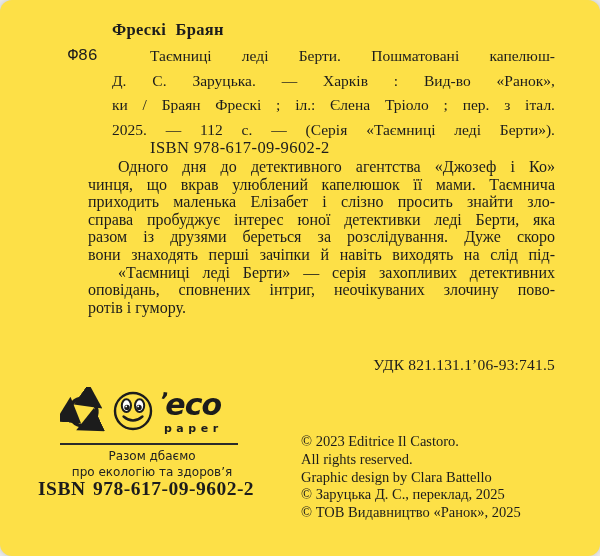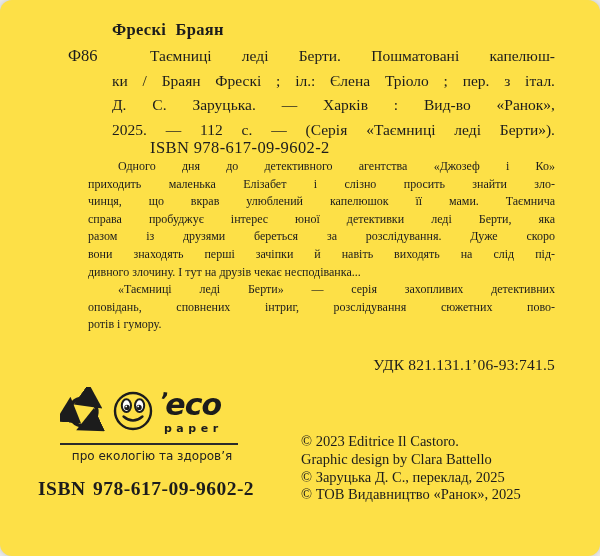--- a/index.html
+++ b/index.html
@@ -13,32 +13,32 @@
     box-shadow:0 0 4px rgba(0,0,0,.15);
     border-radius:12px;
   }
   .jl{text-align:justify;text-align-last:justify;}
   
   .author{
     position:absolute;left:112px;top:20px;
     font-size:16.5px;font-weight:700;word-spacing:5px;letter-spacing:.3px;
   }
   
-  .bib-code{position:absolute;left:68px;top:46px;font-size:16.5px;}
+  .bib-code{position:absolute;left:68px;top:46px;font-size:16.5px;font-family:Liberation Mono, monospace;}
   
   .bib{
     position:absolute;left:112px;top:44px;width:443px;
     font-size:15.5px;line-height:24.5px;word-spacing:1px;
   }
   .bib .first{text-indent:38px;}
   .isbn-top{position:absolute;left:150px;top:138px;font-size:16.5px;letter-spacing:.4px;}
   
   .annotation{
     position:absolute;left:88px;top:158px;width:467px;
-    font-size:12px;line-height:17.6px;
+    font-size:16px;line-height:17.6px;
   }
   .annotation .indent{text-indent:30px;}
   .udk{
     position:absolute;right:45px;top:356px;
     font-size:15.5px;font-weight:400;letter-spacing:.2px;
   }
   
   .eco-block{position:absolute;left:60px;top:388px;width:184px;}
   .eco-icons{display:flex;align-items:center;gap:7px;height:50px;}
   .eco-word{
@@ -71,37 +71,36 @@
 <body>
 
 <div id="page">
 
   <div class="author">Фрескі Браян</div>
 
   <div class="bib-code">Ф86</div>
 
   <div class="bib">
     <div class="jl first">Таємниці леді Берти. Пошматовані капелюш-</div>
+    <div class="jl">Д. С. Заруцька. — Харків : Вид-во «Ранок»,</div>
     <div class="jl">ки / Браян Фрескі ; іл.: Єлена Тріоло ; пер. з італ.</div>
-    <div class="jl">Д. С. Заруцька. — Харків : Вид-во «Ранок»,</div>
     <div class="jl">2025. — 112 с. — (Серія «Таємниці леді Берти»).</div>
   </div>
 
   <div class="isbn-top">ISBN 978-617-09-9602-2</div>
 
   <div class="annotation">
     <div class="jl indent">Одного дня до детективного агентства «Джозеф і Ко»</div>
+    <div class="jl">чинця, що вкрав улюблений капелюшок її мами. Таємнича</div>
     <div class="jl">приходить маленька Елізабет і слізно просить знайти зло-</div>
-    <div class="jl">чинця, що вкрав улюблений капелюшок її мами. Таємнича</div>
     <div class="jl">справа пробуджує інтерес юної детективки леді Берти, яка</div>
     <div class="jl">разом із друзями береться за розслідування. Дуже скоро</div>
     <div class="jl">вони знаходять перші зачіпки й навіть виходять на слід під-</div>
-    <div>дивного злочину. І тут на друзів чекає несподіванка...</div>
     <div class="jl indent">«Таємниці леді Берти» — серія захопливих детективних</div>
-    <div class="jl">оповідань, сповнених інтриг, розслідування сюжетних пово-</div>
+    <div class="jl">оповідань, сповнених інтриг, неочікуваних злочину пово-</div>
     <div>ротів і гумору.</div>
   </div>
 
   <div class="udk">УДК 821.131.1’06-93:741.5</div>
 
   <div class="eco-block">
     <div class="eco-icons">
       <span>
         <svg width="46" height="48" viewBox="0 0 100 100" aria-hidden="true">
           <defs>
@@ -127,25 +126,27 @@
           <circle cx="25.2" cy="15.4" r="0.9" fill="#fff"></circle>
           <path d="M10.5 25.5 Q20 33.5 29.5 25.5" fill="none" stroke="#1c1c1c" stroke-width="2.3" stroke-linecap="round"></path>
         </svg>
       </span>
       <span>
         <div class="eco-word"><span class="eco-apos">’</span><span>eco</span></div>
         <div class="eco-paper">paper</div>
       </span>
     </div>
     <hr class="eco-rule">
+    <div class="eco-slogan">Разом дбаємо</div>
     <div class="eco-slogan">про екологію та здоров’я</div>
   </div>
 
   <div class="isbn-bottom">ISBN 978-617-09-9602-2</div>
 
   <div class="credits">
     <div>© 2023 Editrice Il Castoro.</div>
+    <div>All rights reserved.</div>
     <div>Graphic design by Clara Battello</div>
     <div>© Заруцька Д. С., переклад, 2025</div>
     <div>© ТОВ Видавництво «Ранок», 2025</div>
   </div>
 
 </div>
 
 </body></html>

